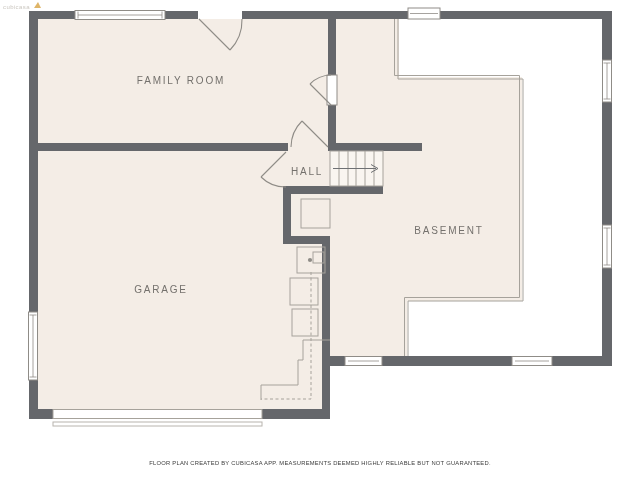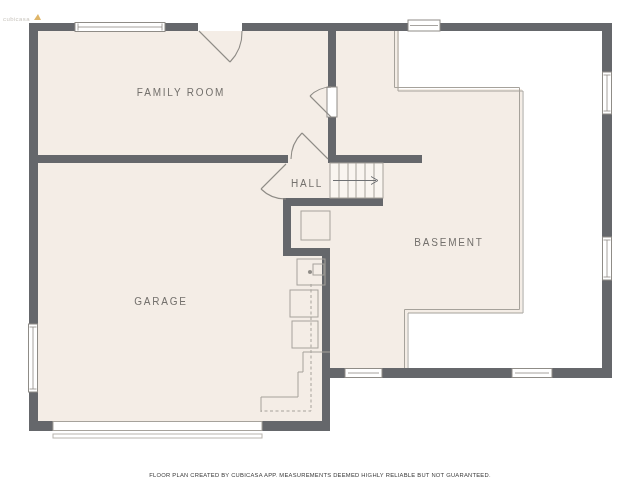--- a/index.html
+++ b/index.html
@@ -1,16 +1,16 @@
 <!DOCTYPE html>
 <html><head>
 <meta charset="utf-8">
 <style>
   html,body{margin:0;padding:0;width:640px;height:480px;background:#ffffff;overflow:hidden;}
-  .plan-wrap{position:relative;width:640px;height:372px;font-family:"Liberation Sans",sans-serif;margin-top:12px;}
+  .plan-wrap{position:relative;width:640px;height:372px;font-family:"Liberation Sans",sans-serif;}
   svg{display:block;}
   .wall{fill:#65676b;}
   .floor{fill:#f4ede6;}
   .void{fill:#ffffff;}
   .thinline{stroke:#a6a29b;stroke-width:1;fill:none;}
   .fixture{stroke:#a6a29b;stroke-width:1;fill:none;}
   .dashedline{stroke:#a6a29b;stroke-width:1;fill:none;stroke-dasharray:3 2.5;}
   .doorstroke{stroke:#8f8c87;stroke-width:1.1;fill:none;}
   .window-rect{fill:#ffffff;stroke:#8f8c87;stroke-width:1;}
   .window-line{stroke:#8f8c87;stroke-width:0.8;fill:none;}

